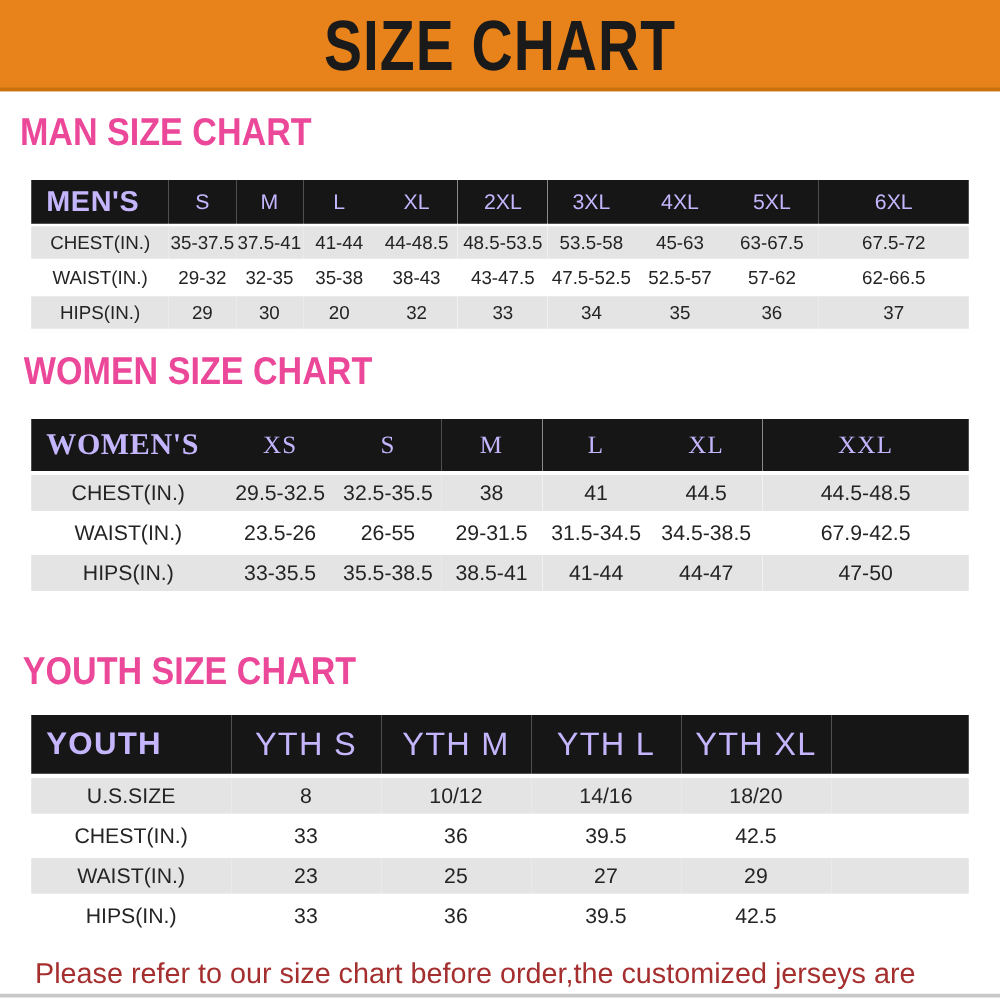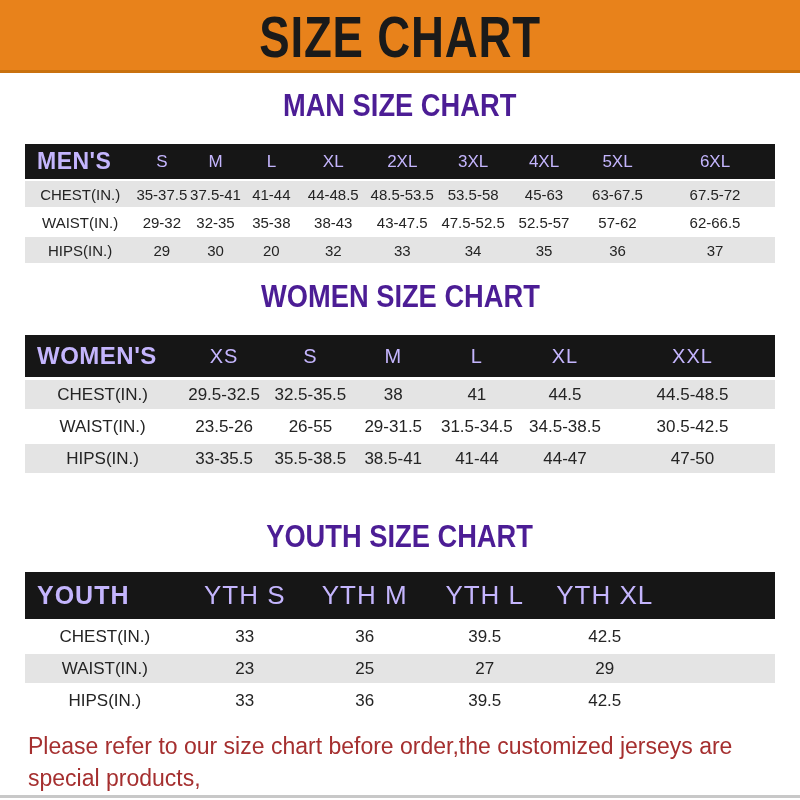--- a/index.html
+++ b/index.html
@@ -13,21 +13,21 @@
   .banner {
     height:70px; background:#E8821B; border-bottom:3px solid #C9710F;
     display:flex; align-items:flex-end; justify-content:center;
   }
   .banner-title {
     font-size:57px; font-weight:bold; color:#1A1A1A;
     transform:scaleX(0.80); white-space:nowrap; letter-spacing:1px;
   }
 
   
-  .section-heading { text-align:center; margin:0; color:#4c1d95; }
+  .section-heading { margin:0; color:#ec4899; }
   .section-heading .inner {
     display:inline-block; font-size:31px; font-weight:bold;
     transform:scaleX(0.88); white-space:nowrap;
   }
   .heading-man   { margin-top:15px; }
   .heading-women { margin-top:14px; }
   .heading-youth { margin-top:43px; }
 
   
   table { width:750px; margin:0 auto; border-collapse:collapse; table-layout:fixed; }
@@ -43,21 +43,21 @@
   }
   tr.gray  th, tr.gray  td { background:#E4E4E4; }
   tr.white th, tr.white td { background:#ffffff; }
 
   .tbl-men   { margin-top:20px; }
   .tbl-men thead th   { height:33px; font-size:17px; }
   .tbl-men thead th.tbl-label { font-size:23px; letter-spacing:0.5px; }
   .tbl-men tbody th, .tbl-men tbody td { height:24px; font-size:15px; }
 
   .tbl-women { margin-top:20px; }
-  .tbl-women thead th { height:40px; font-size:20px; letter-spacing:1px; border-bottom-width:3px; }
+  .tbl-women thead th { height:40px; font-size:20px; letter-spacing:1px; border-bottom-width:3px;font-family:Liberation Serif, serif; }
   .tbl-women thead th.tbl-label { font-size:24px; letter-spacing:0.5px; }
   .tbl-women tbody th, .tbl-women tbody td { height:27px; font-size:17px; border-bottom-width:3px; }
 
   .tbl-youth { margin-top:17px; border-bottom:2px solid #DCDCDC; }
   .tbl-youth thead th { height:45px; font-size:26px; letter-spacing:1px; border-bottom-width:3px; }
   .tbl-youth thead th.tbl-label { font-size:25px; letter-spacing:1px; }
   .tbl-youth tbody th, .tbl-youth tbody td { height:27px; font-size:17px; border-bottom-width:3px; }
 
   
   .footer-note {
@@ -179,21 +179,21 @@
         <td class="val">44.5</td>
         <td class="val">44.5-48.5</td>
       </tr>
       <tr class="white">
         <th class="row-label">WAIST(IN.)</th>
         <td class="val">23.5-26</td>
         <td class="val">26-55</td>
         <td class="val">29-31.5</td>
         <td class="val">31.5-34.5</td>
         <td class="val">34.5-38.5</td>
-        <td class="val">30.5-42.5</td>
+        <td class="val">67.9-42.5</td>
       </tr>
       <tr class="gray">
         <th class="row-label">HIPS(IN.)</th>
         <td class="val">33-35.5</td>
         <td class="val">35.5-38.5</td>
         <td class="val">38.5-41</td>
         <td class="val">41-44</td>
         <td class="val">44-47</td>
         <td class="val">47-50</td>
       </tr>
@@ -216,20 +216,28 @@
       <tr>
         <th class="tbl-label">YOUTH</th>
         <th class="col-head">YTH S</th>
         <th class="col-head">YTH M</th>
         <th class="col-head">YTH L</th>
         <th class="col-head">YTH XL</th>
         <th class="col-head"></th>
       </tr>
     </thead>
     <tbody>
+      <tr class="gray">
+        <th class="row-label">U.S.SIZE</th>
+        <td class="val">8</td>
+        <td class="val">10/12</td>
+        <td class="val">14/16</td>
+        <td class="val">18/20</td>
+        <td class="val"></td>
+      </tr>
       <tr class="white">
         <th class="row-label">CHEST(IN.)</th>
         <td class="val">33</td>
         <td class="val">36</td>
         <td class="val">39.5</td>
         <td class="val">42.5</td>
         <td class="val"></td>
       </tr>
       <tr class="gray">
         <th class="row-label">WAIST(IN.)</th>

